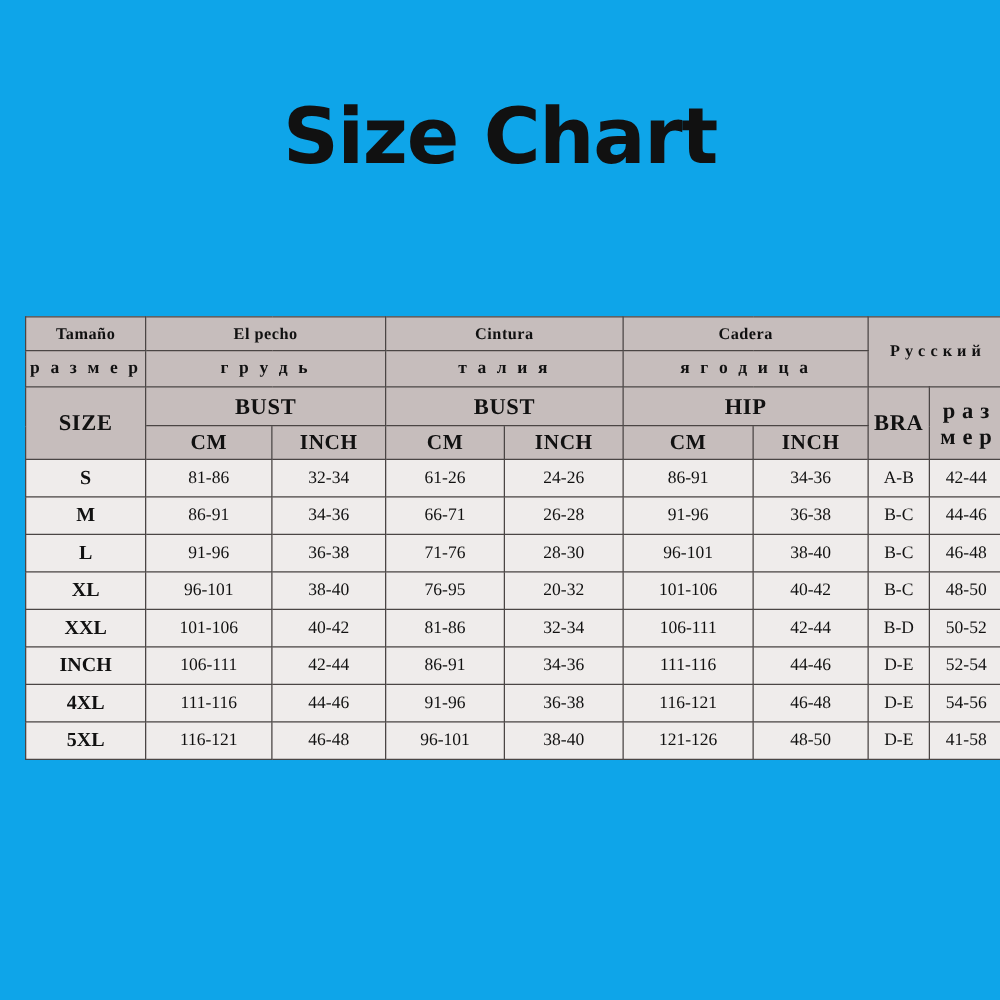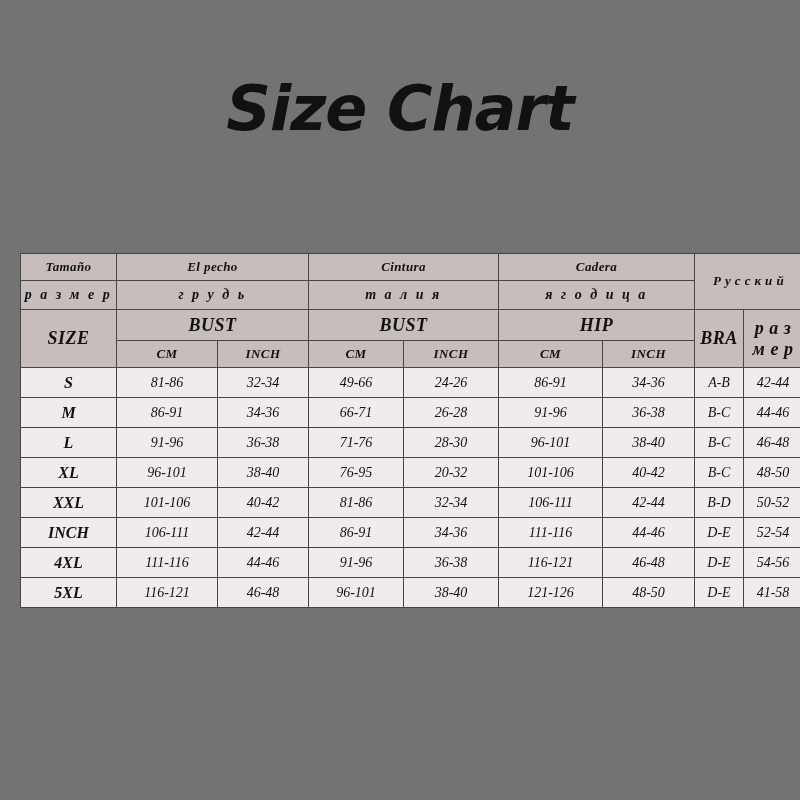--- a/index.html
+++ b/index.html
@@ -10,22 +10,21 @@
     width: 800px;
     height: 800px;
     background: #f7f4f3;
     font-family: "Liberation Serif", serif;
     overflow: hidden;
   }
   .page {
     position: relative;
     width: 800px;
     height: 800px;
-    background: #737373;
-    font-style: italic;
+    background: #0ea5e9;
   }
   .title {
     position: absolute;
     top: 78px;
     left: 0;
     width: 800px;
     text-align: center;
     font-family: "DejaVu Sans", sans-serif;
     font-weight: bold;
     font-size: 62px;
@@ -69,21 +68,21 @@
     font-size: 14px;
     letter-spacing: 2.5px;
   }
   .hdr-3 td {
     height: 30px;
     font-size: 18px;
     letter-spacing: 0.5px;
   }
   .hdr-4 td {
     height: 26px;
-    font-size: 13px;
+    font-size: 17px;
     letter-spacing: 0.5px;
   }
   .rus-cell {
     font-size: 11px;
     letter-spacing: 1.5px;
     line-height: 1.15;
     font-weight: bold;
     padding: 2px 4px !important;
   }
   .rus-cell-2 {
@@ -163,21 +162,21 @@
           <td>INCH</td>
           <td>CM</td>
           <td>INCH</td>
         </tr>
       </thead>
       <tbody>
         <tr>
           <td class="first-col">S</td>
           <td>81-86</td>
           <td>32-34</td>
-          <td>49-66</td>
+          <td>61-26</td>
           <td>24-26</td>
           <td>86-91</td>
           <td>34-36</td>
           <td>A-B</td>
           <td>42-44</td>
         </tr>
         <tr>
           <td class="first-col">M</td>
           <td>86-91</td>
           <td>34-36</td>

